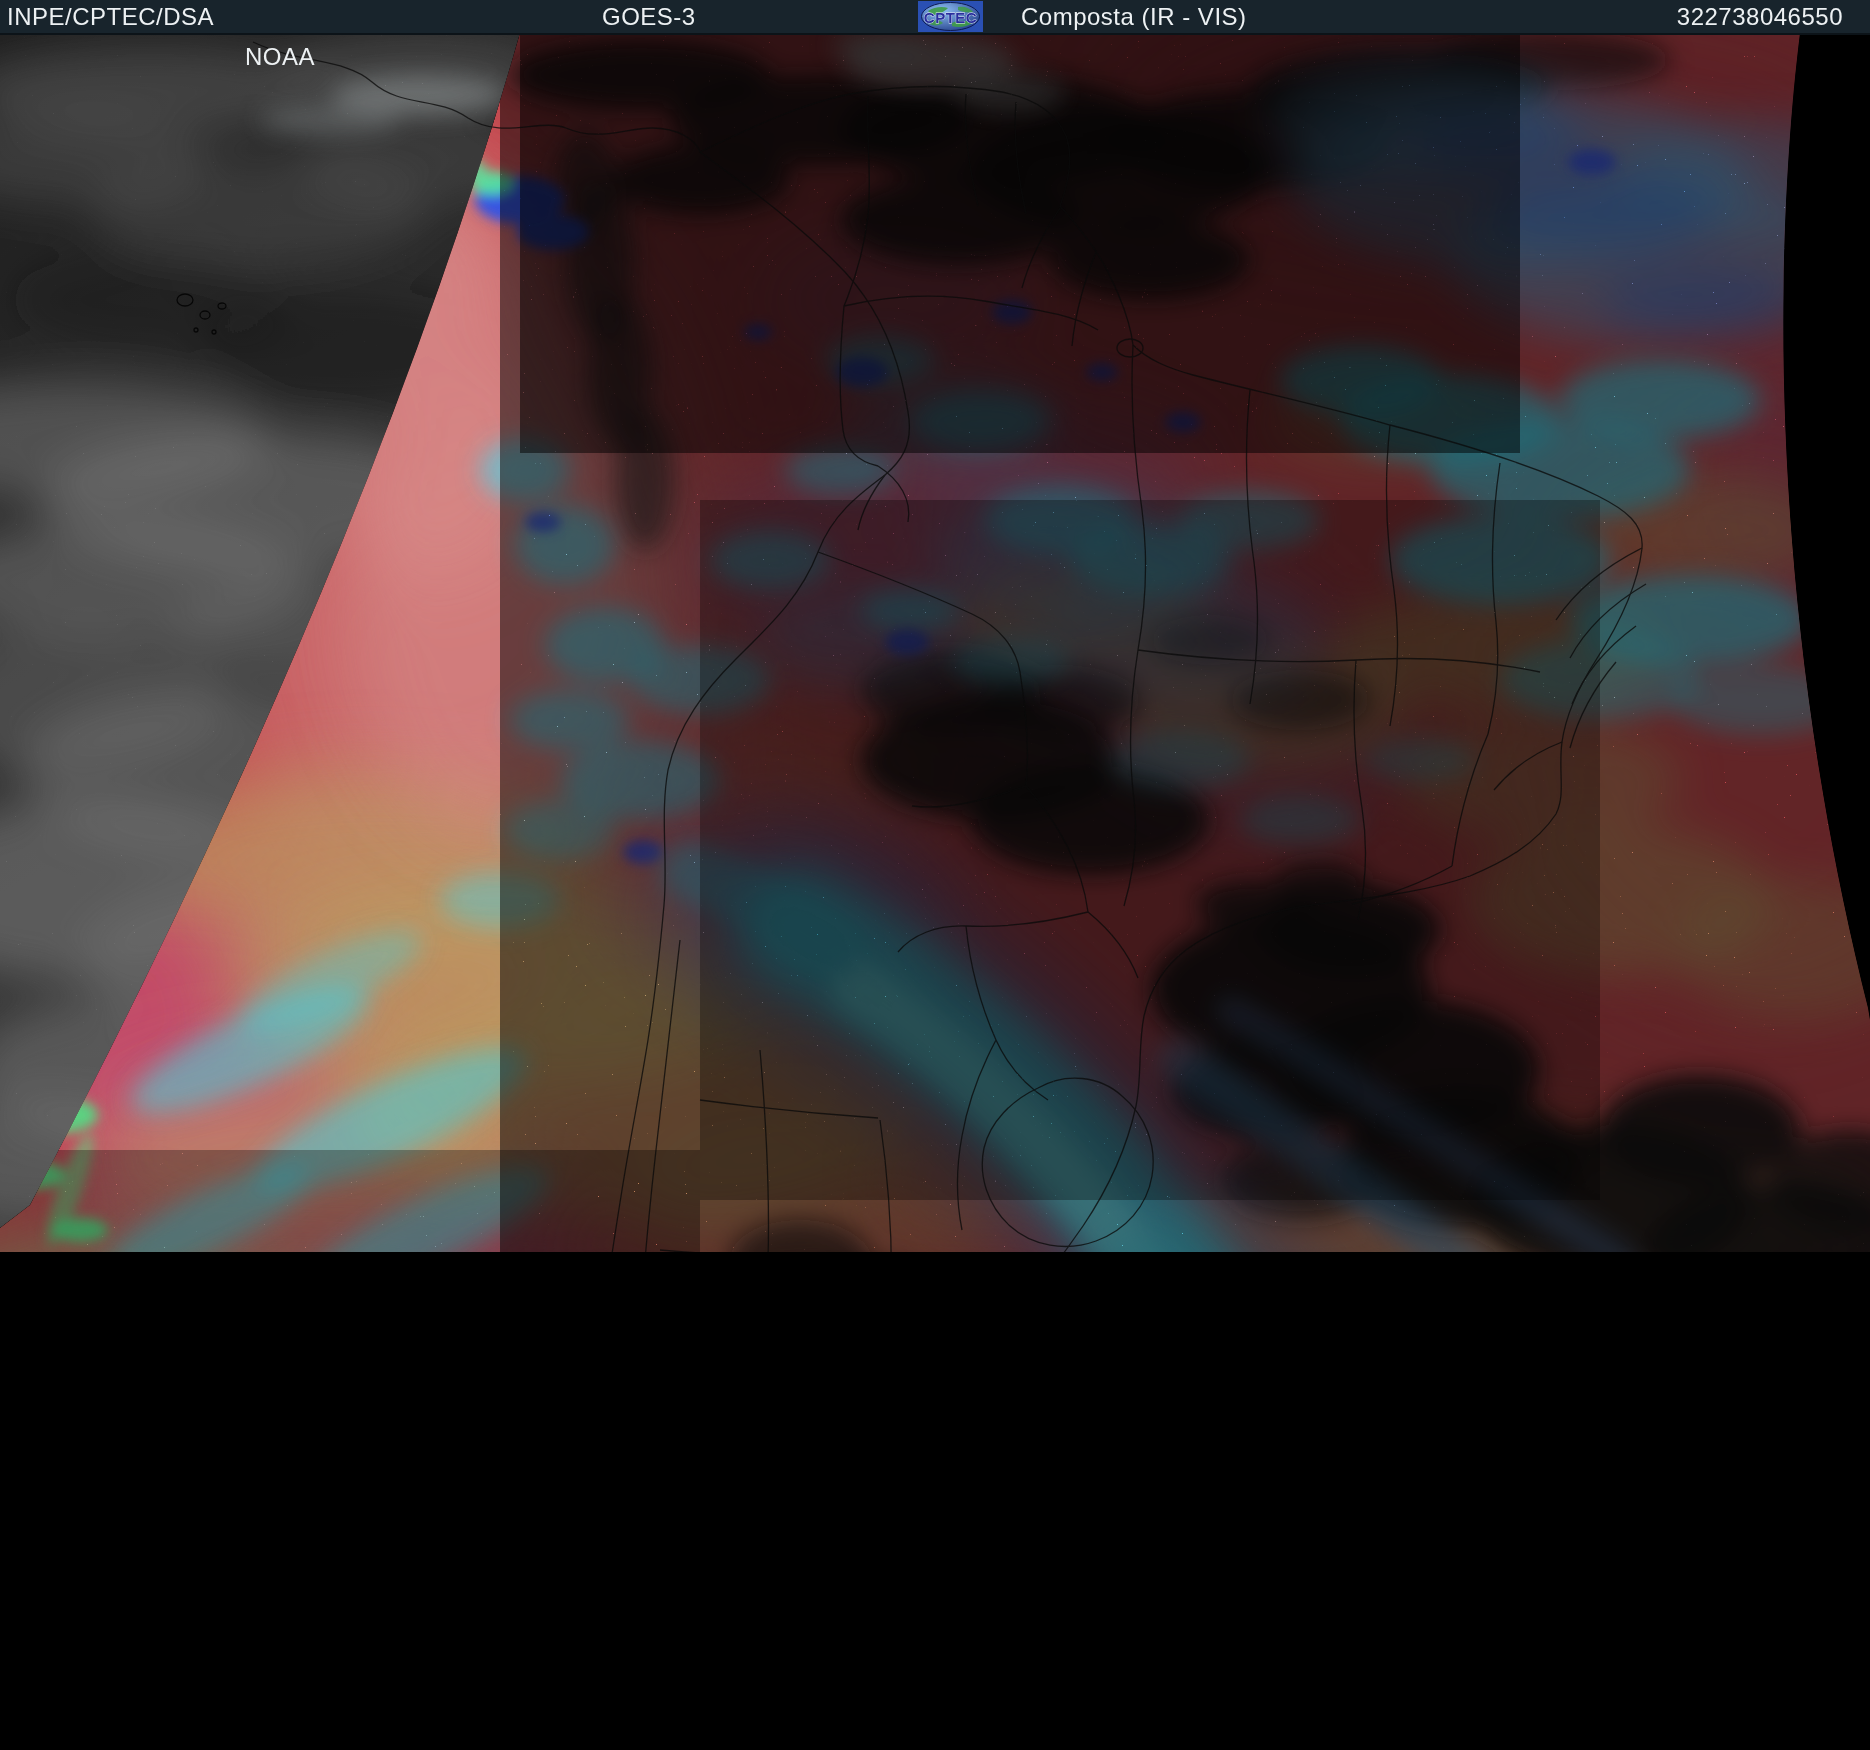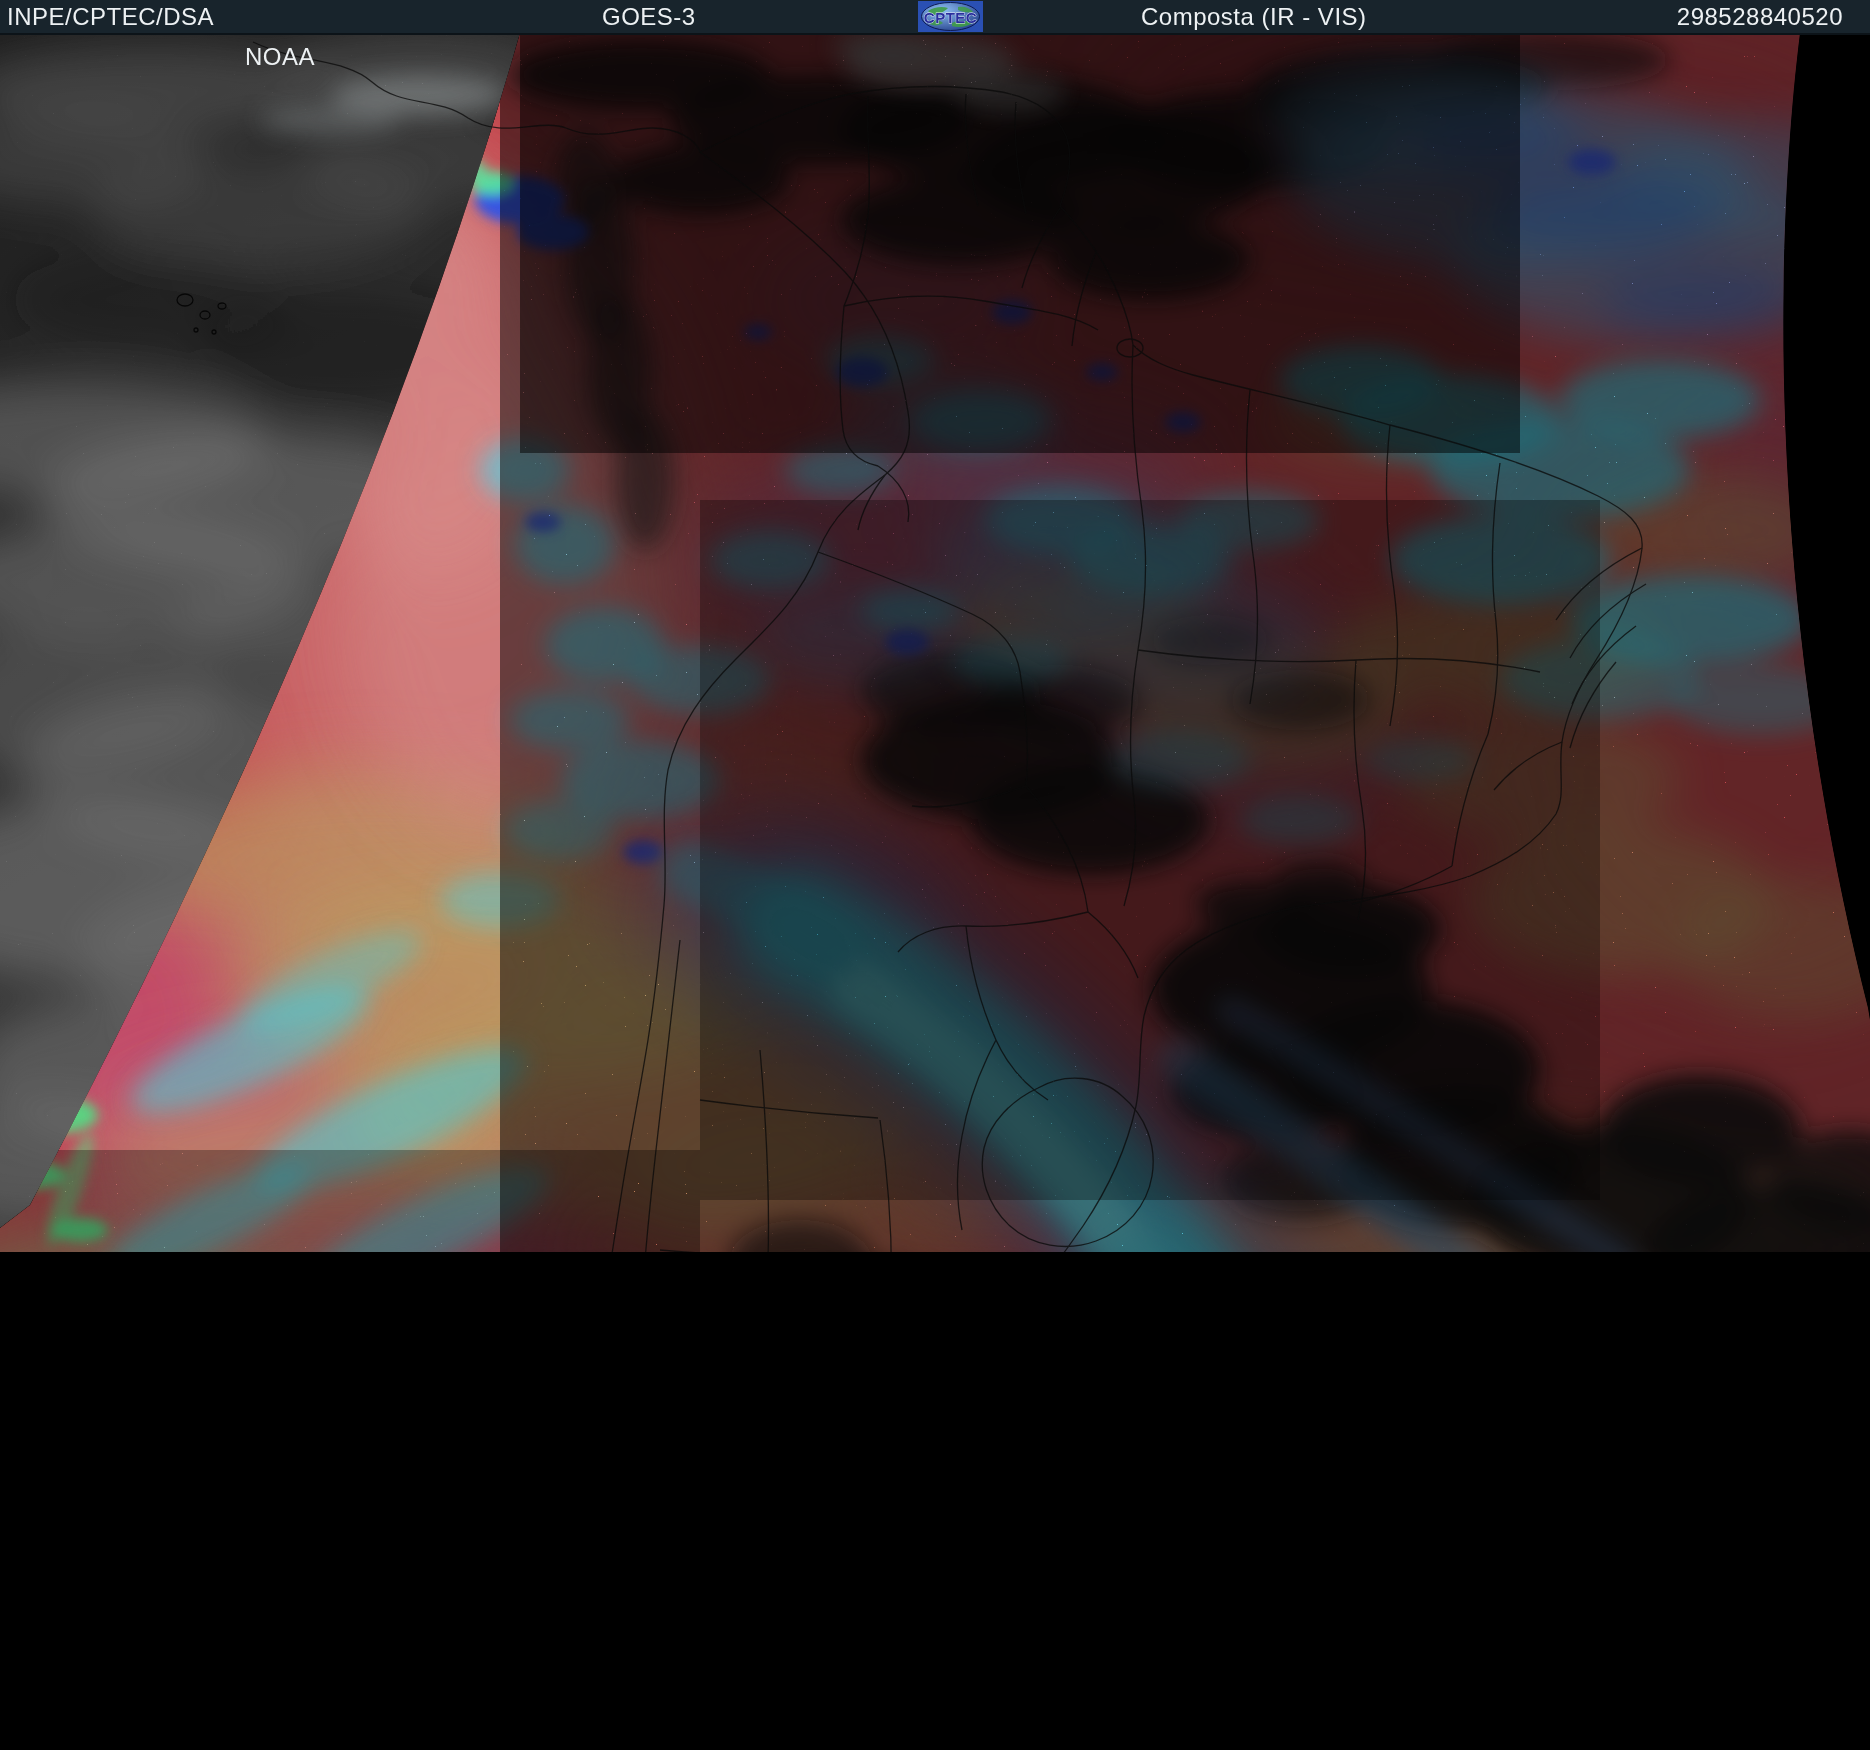--- a/index.html
+++ b/index.html
@@ -7,21 +7,21 @@
   .stage{position:relative;width:1870px;height:1252px;overflow:hidden;background:#000;
          font-family:"Liberation Sans", sans-serif;text-decoration:underline;}
   .scene-svg{position:absolute;left:0;top:0;width:1870px;height:1750px;display:block;}
   .bar{position:absolute;left:0;top:0;width:1870px;height:33px;background:#18242c;
        border-bottom:2px solid #0c1318;z-index:5;}
   .bar span{position:absolute;top:3px;font-size:24px;line-height:28px;color:#edf1f3;
             white-space:nowrap;letter-spacing:0.5px;}
   .t-agency{left:7px;}
   .t-noaa{left:245px;margin-top:40px;}
   .t-sat{left:602px;}
-  .t-product{left:1141px;}
+  .t-product{left:1021px;}
   .t-time{right:27px;}
   .logo{position:absolute;left:918px;top:1px;width:65px;height:31px;}
 </style>
 </head>
 <body>
 
 <div class="stage">
 
 <svg class="scene-svg" viewBox="0 0 1870 1750" preserveAspectRatio="none">
   <defs>
@@ -356,21 +356,21 @@
     <path d="M700,1100 C760,1108 820,1114 878,1118 M660,1250 C728,1256 798,1260 866,1256 M645,1385 C712,1390 780,1392 848,1388 M760,1050 C766,1120 770,1190 768,1260 C766,1320 770,1390 774,1452 M880,1120 C890,1190 894,1260 890,1330 M890,1330 C860,1360 830,1390 808,1424"></path>
     <path d="M1038,1088 C1066,1072 1100,1076 1122,1096 C1146,1116 1157,1146 1152,1176 C1147,1206 1126,1230 1096,1241 C1066,1252 1032,1246 1010,1226 C988,1206 978,1176 984,1148 C990,1122 1012,1100 1038,1088 Z"></path>
   </g>
 </svg>
 
 <div class="bar">
   <span class="t-agency">INPE/CPTEC/DSA</span>
   <span class="t-noaa">NOAA</span>
   <span class="t-sat">GOES-3</span>
   <span class="t-product">Composta (IR - VIS)</span>
-  <span class="t-time">298528840520</span>
+  <span class="t-time">322738046550</span>
   <svg class="logo" viewBox="0 0 65 31">
     <rect x="0" y="0" width="65" height="31" fill="#2a50b4"></rect>
     <ellipse cx="32.5" cy="15.5" rx="29" ry="14" fill="url(#gradLogo)" stroke="#0c1a55" stroke-width="1"></ellipse>
     <g fill="#3f9c46">
       <path d="M10,10 C16,6 24,5 30,7 C26,11 20,14 14,14 Z" opacity="0.9"></path>
       <path d="M34,22 C40,19 48,19 54,22 C49,26 40,27 34,25 Z" opacity="0.9"></path>
       <path d="M12,20 C17,18 22,19 25,22 C21,25 15,25 12,23 Z" opacity="0.85"></path>
       <path d="M40,6 C46,5 52,7 55,11 C50,12 44,11 40,9 Z" opacity="0.85"></path>
     </g>
     <text x="32.5" y="21.5" text-anchor="middle" font-family="Liberation Sans, sans-serif" font-size="15" font-weight="bold" letter-spacing="0.5" fill="#2a2f9e" stroke="#e8ecf8" stroke-width="0.8" paint-order="stroke">CPTEC</text>

